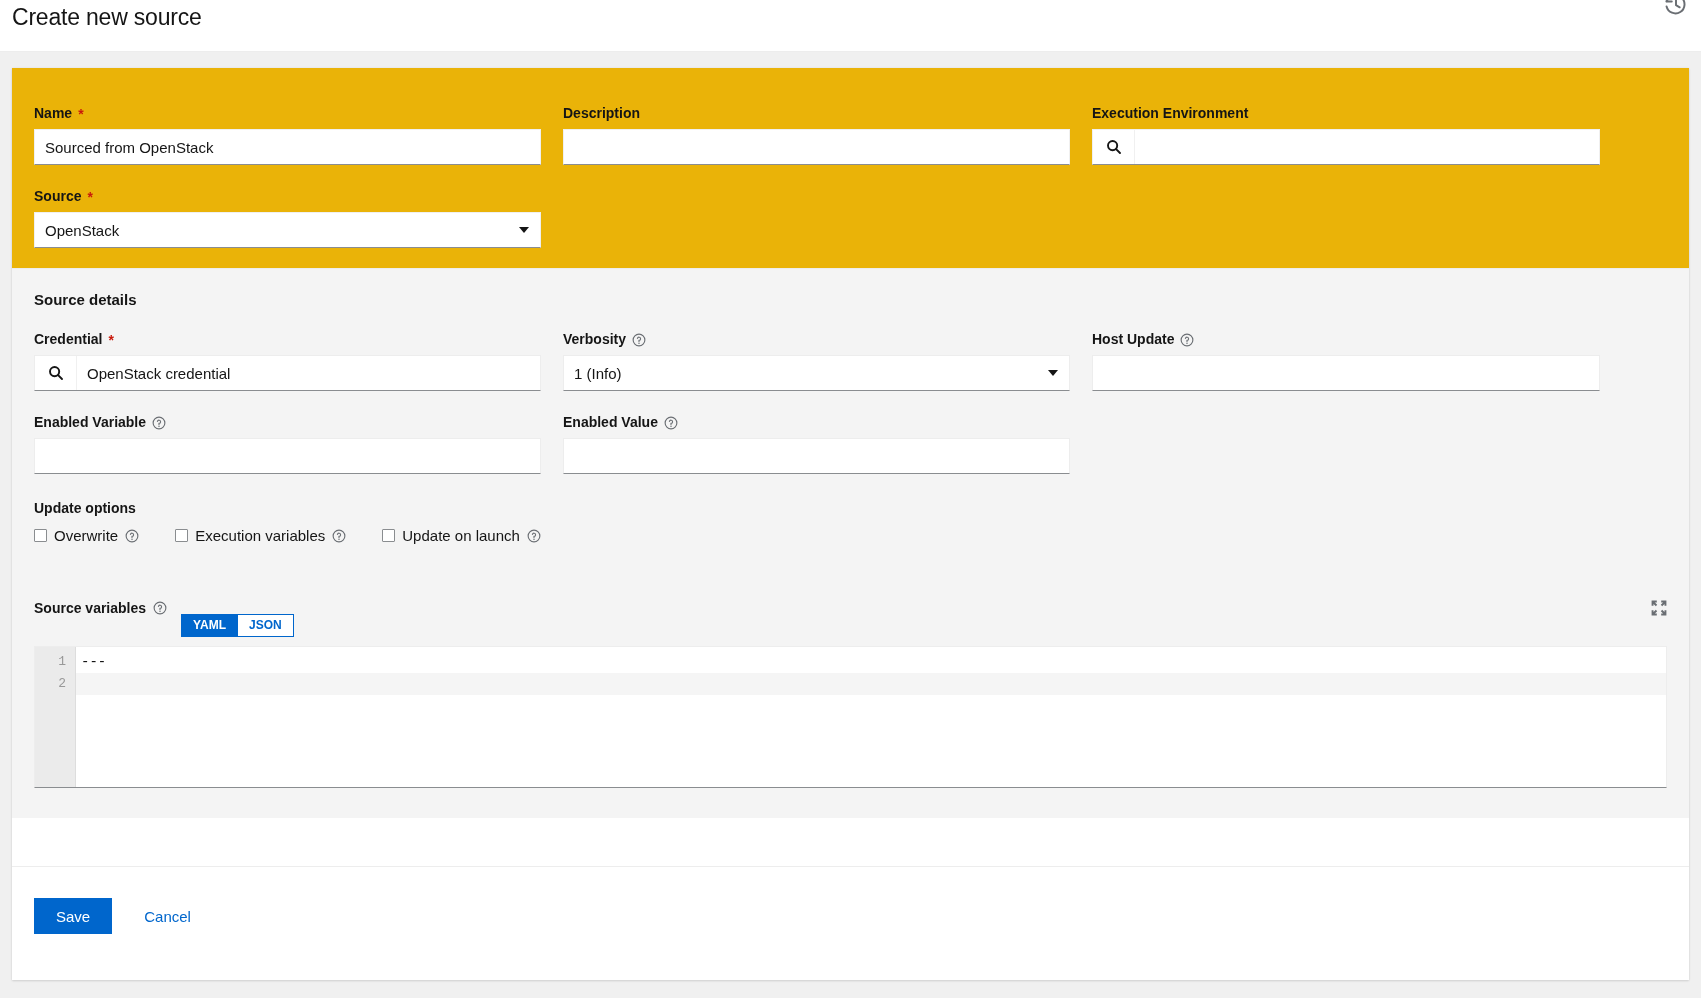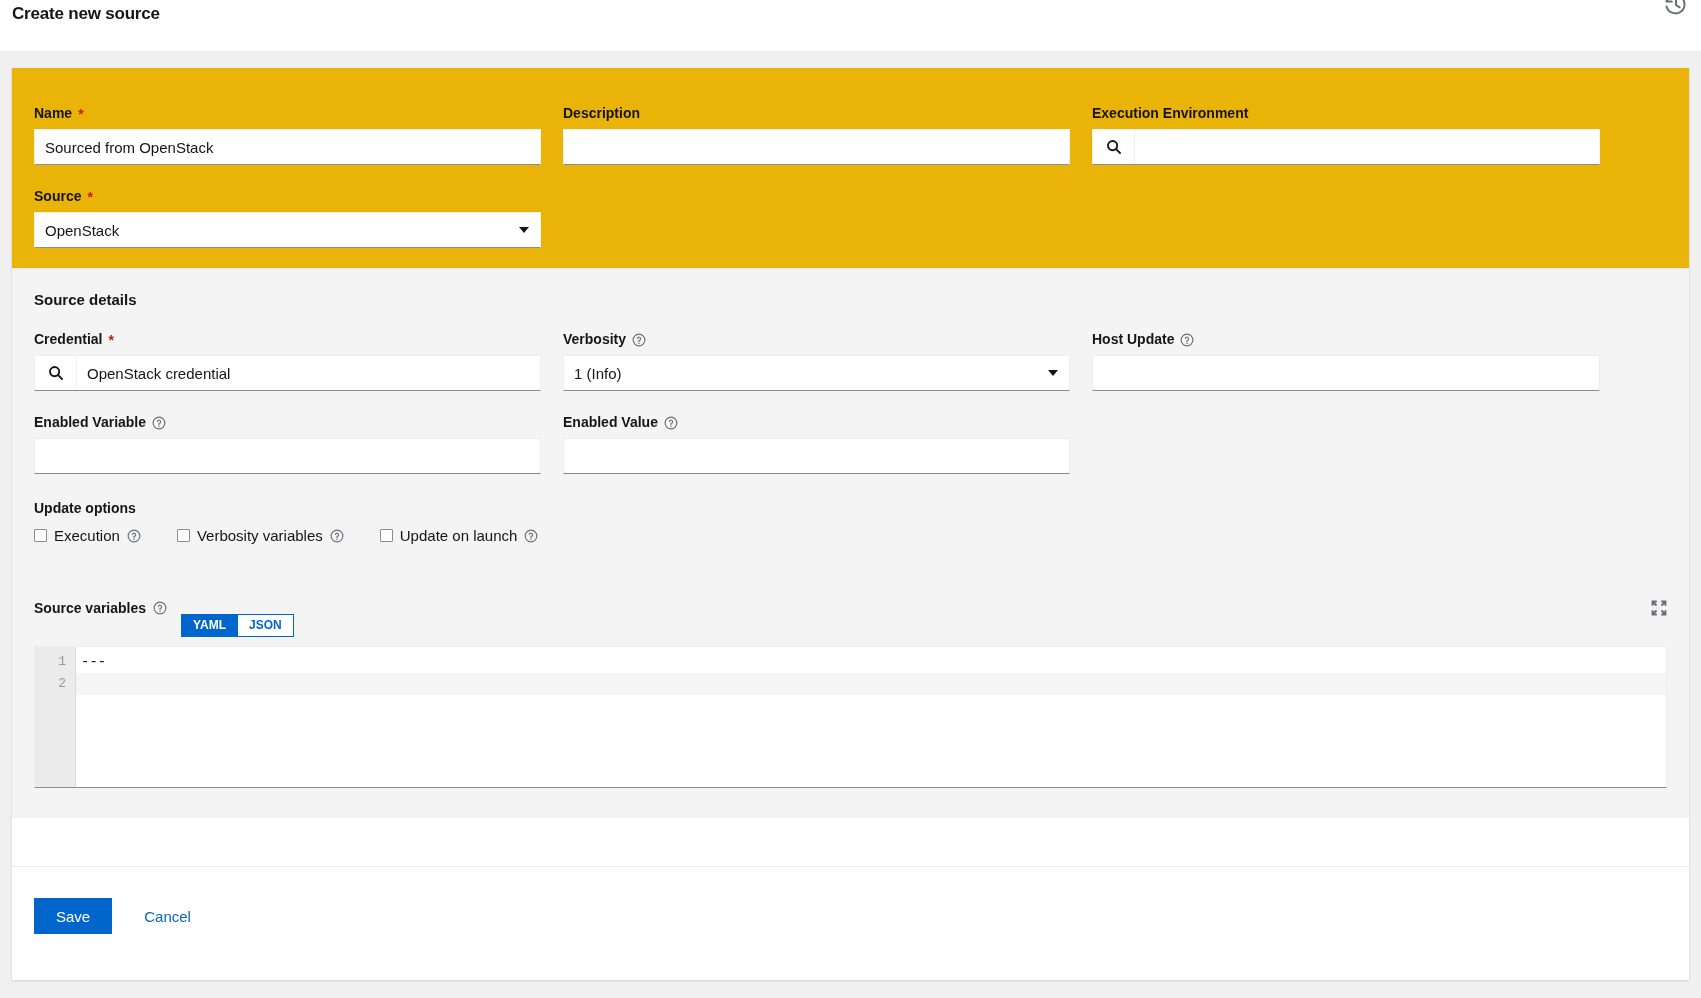--- a/index.html
+++ b/index.html
@@ -16,22 +16,22 @@
   
   .header {
     position: relative;
     height: 52px;
     background: #ffffff;
     border-bottom: 1px solid #ededed;
   }
   .page-title {
     position: absolute;
     left: 12px; top: 4px;
-    font-size: 17px;
-    font-weight: 700;
+    font-size: 23px;
+    font-weight: 400;
     letter-spacing: -0.2px;
     color: #151515;
   }
   .history-icon {
     position: absolute;
     right: 12px; top: -8px;
     width: 26px; height: 26px;
     color: #6a6e73;
   }
   .history-icon svg { width: 26px; height: 26px; display:block; }
@@ -464,33 +464,33 @@
 
           <div></div>
         </div>
 
         <div style="margin-top:26px;">
           <div class="subheading">Update options</div>
           <div class="checkrow">
 
             <div class="checkitem">
               <input class="cb" type="checkbox" style="">
-              <span class="cb-label">Execution</span>
+              <span class="cb-label">Overwrite</span>
               <span class="help-icon">
                 <svg viewBox="0 0 16 16" fill="none" stroke="currentColor" stroke-width="1.3">
                   <circle cx="8" cy="8" r="6.7"></circle>
                   <path d="M6.2 6.1 A1.85 1.85 0 1 1 8 8.5 L8 9.6" stroke-linecap="round"></path>
                   <circle cx="8" cy="11.6" r="0.85" fill="currentColor" stroke="none"></circle>
                 </svg>
               </span>
             </div>
 
             <div class="checkitem">
               <input class="cb" type="checkbox" style="">
-              <span class="cb-label">Verbosity variables</span>
+              <span class="cb-label">Execution variables</span>
               <span class="help-icon">
                 <svg viewBox="0 0 16 16" fill="none" stroke="currentColor" stroke-width="1.3">
                   <circle cx="8" cy="8" r="6.7"></circle>
                   <path d="M6.2 6.1 A1.85 1.85 0 1 1 8 8.5 L8 9.6" stroke-linecap="round"></path>
                   <circle cx="8" cy="11.6" r="0.85" fill="currentColor" stroke="none"></circle>
                 </svg>
               </span>
             </div>
 
             <div class="checkitem">

